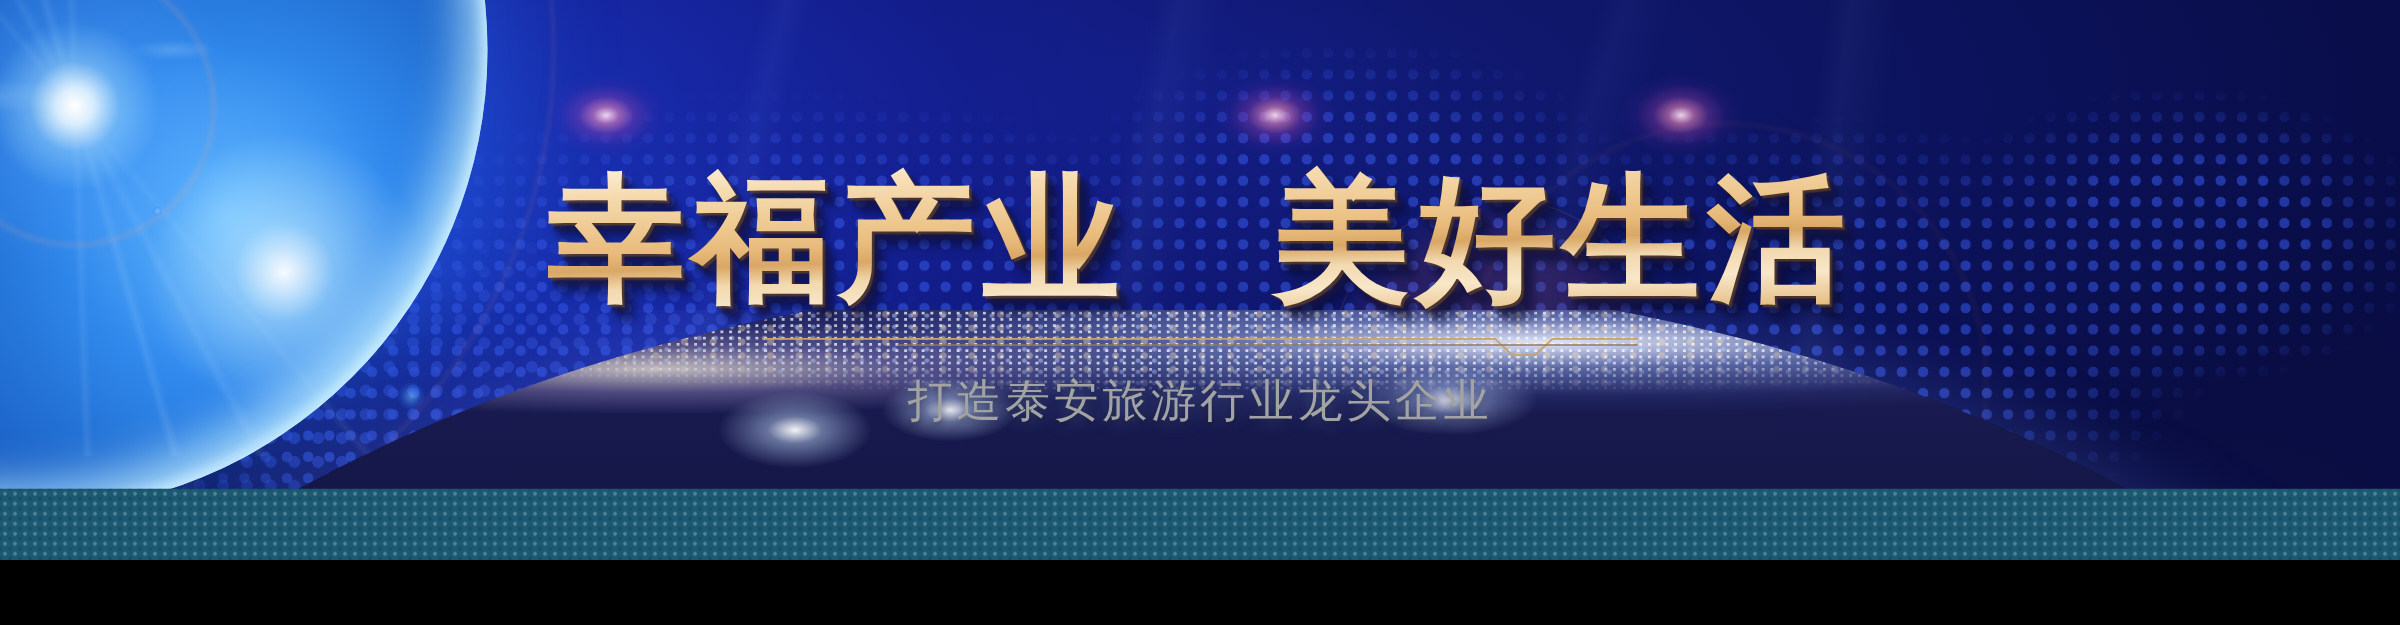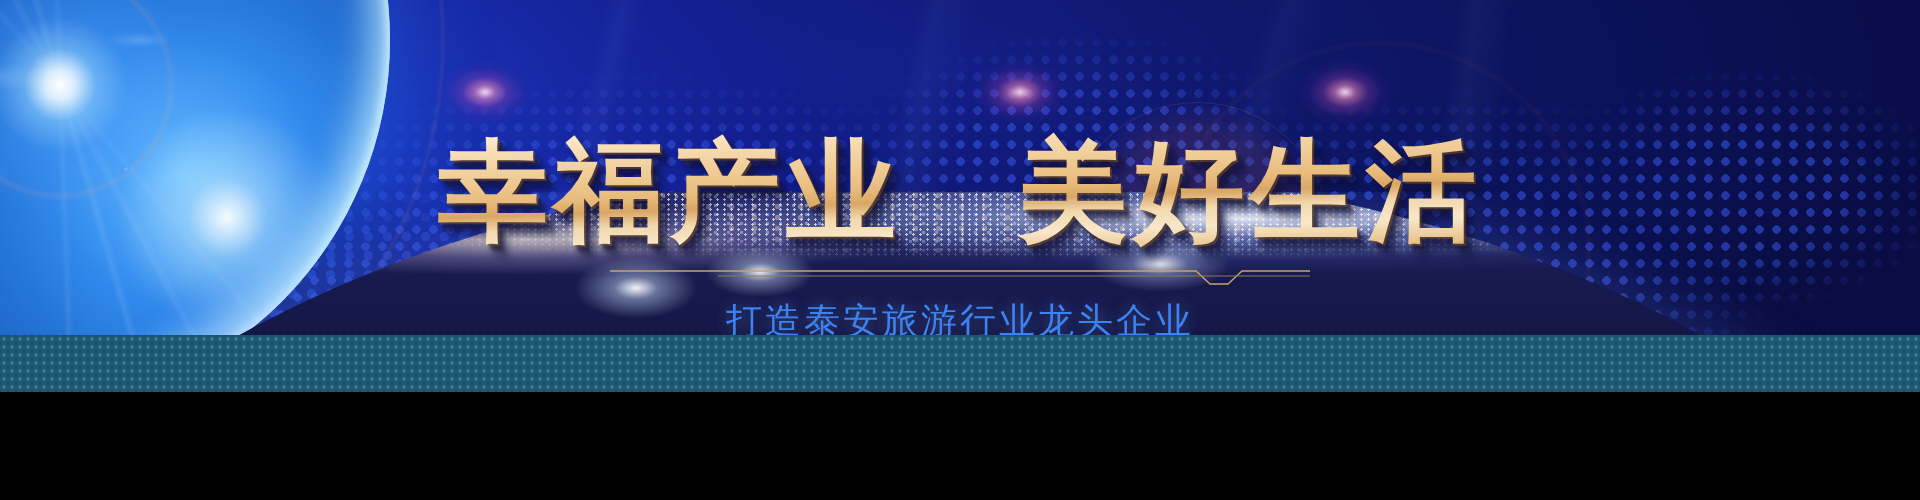--- a/index.html
+++ b/index.html
@@ -1,21 +1,21 @@
 <!DOCTYPE html>
 <html><head>
 <meta charset="utf-8">
 <style>
   html,body{margin:0;padding:0;background:#000;}
   *{box-sizing:border-box;}
 
   .banner{
     position:relative;
     width:1920px;
-    height:392px;
+    height:448px;
     overflow:hidden;
     font-family:"Liberation Sans","DejaVu Sans",sans-serif;
     background:#0a1060;
   }
 
   
   .bg-base{
     position:absolute;inset:0;
     background:
       radial-gradient(ellipse 900px 620px at 14% 34%, #1b43c8 0%, #14249a 34%, #0d1471 58%, #0a0f58 78%, #080c46 100%),
@@ -281,21 +281,21 @@
     z-index:8;
   }
   .divider svg{ display:block; width:700px; height:26px; overflow:visible; }
 
   
   .subtitle{
     position:absolute;
     left:0; right:0; top:297px;
     text-align:center;
     z-index:8;
-    color:#3b82f6;
+    color:#a3a3a3;
     font-size:36px;
     letter-spacing:3px;
     font-family:"DejaVu Sans","Liberation Sans",sans-serif;
     text-shadow:0 0 14px rgba(140,180,255,.45), 0 2px 6px rgba(0,0,0,.45);
   }
 
   
   .bottom-bar{
     position:absolute;
     left:0; right:0; bottom:0;

